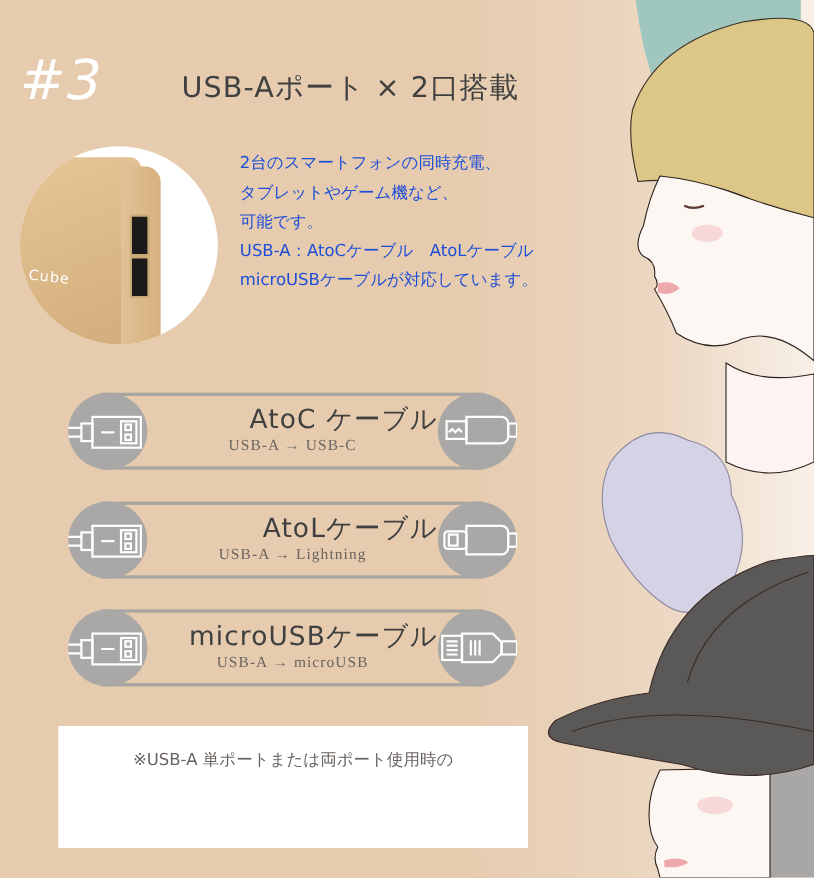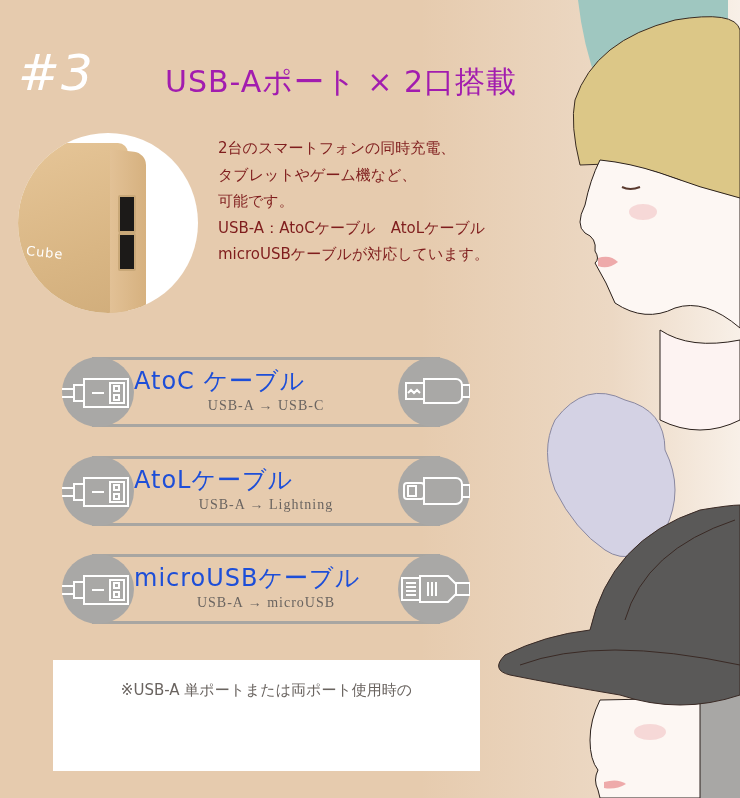--- a/index.html
+++ b/index.html
@@ -14,54 +14,54 @@
     .bg-fade {
       position:absolute; left:420px; top:0; width:320px; height:798px;
       background:linear-gradient(to right, rgba(230,203,174,0) 0%, rgba(240,225,210,0.6) 60%, rgba(250,244,238,0.9) 100%);
     }
     
     .section-num {
       position:absolute; left:18px; top:44px; font-size:50px; color:#ffffff;
       font-family:"DejaVu Sans", sans-serif; font-style:italic; font-weight:200; letter-spacing:1px;
     }
     .title {
-      position:absolute; left:165px; top:62px; font-size:30px; color:#a21caf; letter-spacing:1px;
+      position:absolute; left:165px; top:62px; font-size:26px; color:#404040; letter-spacing:1px;
     }
     .product-wrap { position:absolute; left:18px; top:133px; width:180px; height:180px; border-radius:50%; background:#ffffff; overflow:hidden; }
     .cube-front {
       position:absolute; left:-40px; top:10px; width:150px; height:190px;
       background:linear-gradient(160deg,#e7c79a 0%,#d9b684 60%,#cfab79 100%);
       border-radius:10px;
     }
     .cube-side {
       position:absolute; left:92px; top:18px; width:36px; height:165px;
       background:linear-gradient(90deg,#e2c196,#d6b17f);
       border-radius:0 12px 12px 0; transform:skewY(6deg);
     }
     .port { position:absolute; width:14px; height:34px; background:#1c1a18; border:2px solid #c9a878; border-radius:2px; }
     .cube-label { position:absolute; left:8px; top:112px; color:#ffffff; font-size:13px; transform:rotate(6deg); letter-spacing:1px; }
     
-    .desc { position:absolute; left:218px; top:135px; font-size:15px; line-height:26.5px; color:#7f1d1d; }
+    .desc { position:absolute; left:218px; top:135px; font-size:15px; line-height:26.5px; color:#1d4ed8; }
     .desc div { white-space:nowrap; }
     
     .cable {
       position:absolute; left:62px; width:408px; height:70px;
     }
     .cable .band {
       position:absolute; left:30px; right:30px; top:0; height:70px;
       border-top:3px solid #a8a6a2; border-bottom:3px solid #a8a6a2; box-sizing:border-box;
     }
     .cable .end {
       position:absolute; top:0; width:72px; height:70px; border-radius:50%; background:#a9a8a6;
     }
     .cable .end.left { left:0; }
     .cable .end.right { right:0; }
     .cable svg { position:absolute; top:0; left:0; }
     .cable .name {
-      position:absolute; left:72px; right:72px; top:8px; text-align:left; font-size:24px; color:#1d4ed8; letter-spacing:1px;
+      position:absolute; left:72px; right:72px; top:8px; text-align:right; font-size:24px; color:#404040; letter-spacing:1px;
     }
     .cable .sub {
       position:absolute; left:72px; right:72px; top:41px; text-align:center; font-size:14px; color:#6a6460; letter-spacing:1px;font-family:Liberation Serif, serif;
     }
     
     .note {
       position:absolute; left:53px; top:660px; width:427px; height:111px; background:#ffffff;
       text-align:center; font-size:15px; color:#6a6460; line-height:27px; box-sizing:border-box; padding-top:17px;
     }
     

